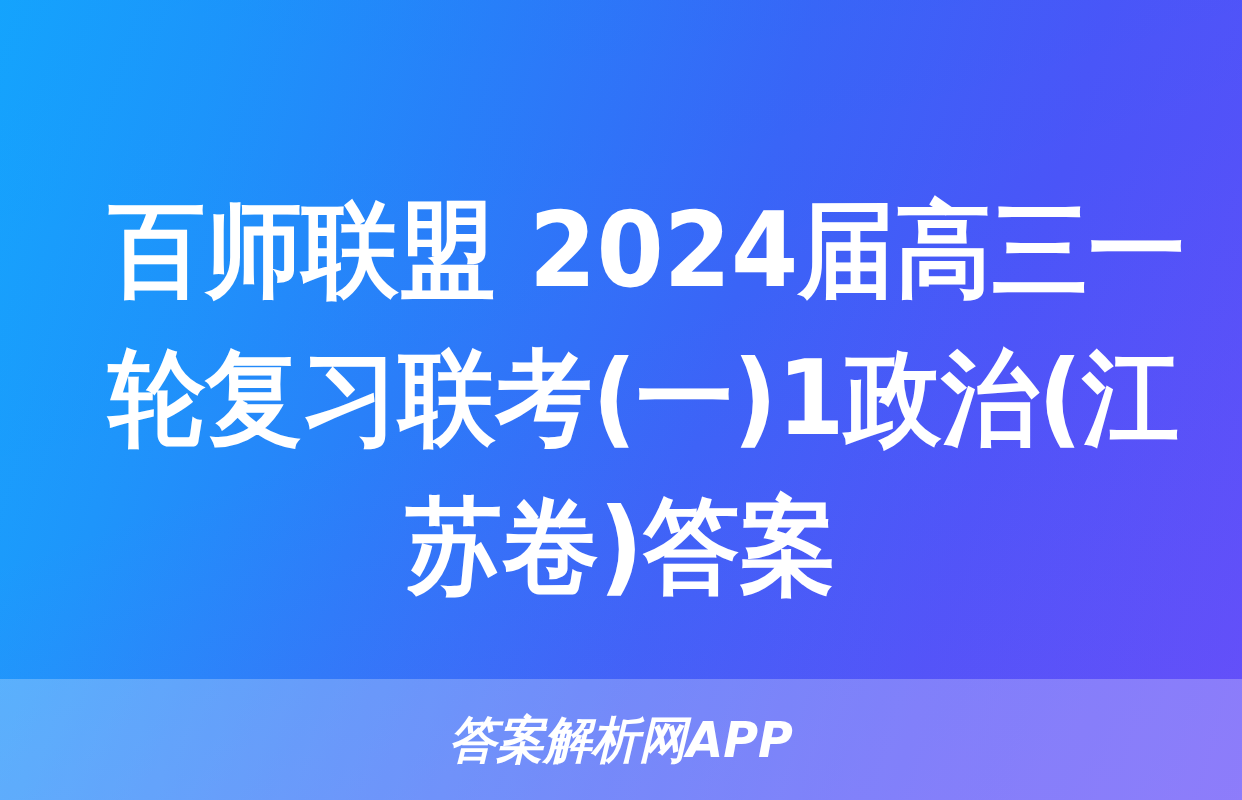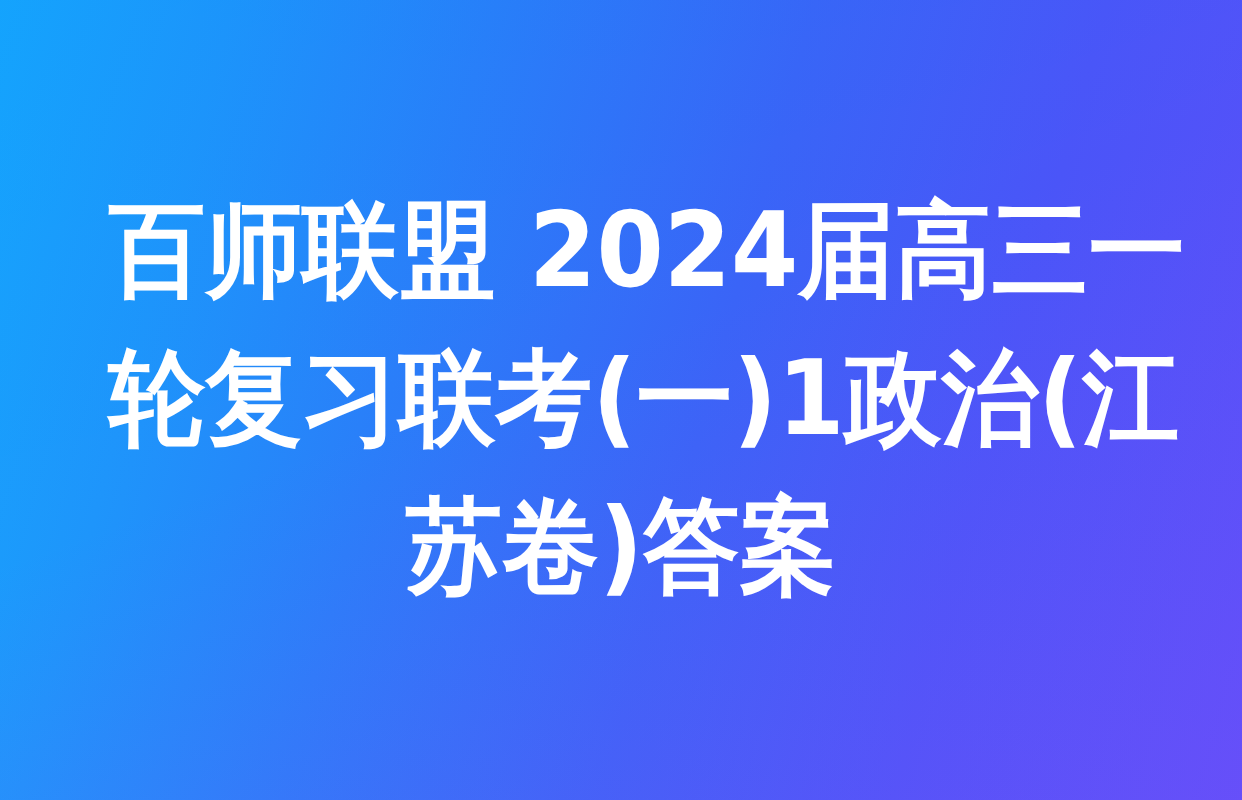--- a/index.html
+++ b/index.html
@@ -95,14 +95,17 @@
 <div id="banner">
 
   <div id="banner-tint"></div>
 
   <div id="title-block">
     <div class="title-line">百师联盟 2024届高三一</div>
     <div class="title-line">轮复习联考(一)1政治(江</div>
     <div class="title-line">苏卷)答案</div>
   </div>
 
+  <div id="footer-band">
+    <div id="footer-text">答案解析网APP</div>
+  </div>
 
 </div>
 
 </body></html>

